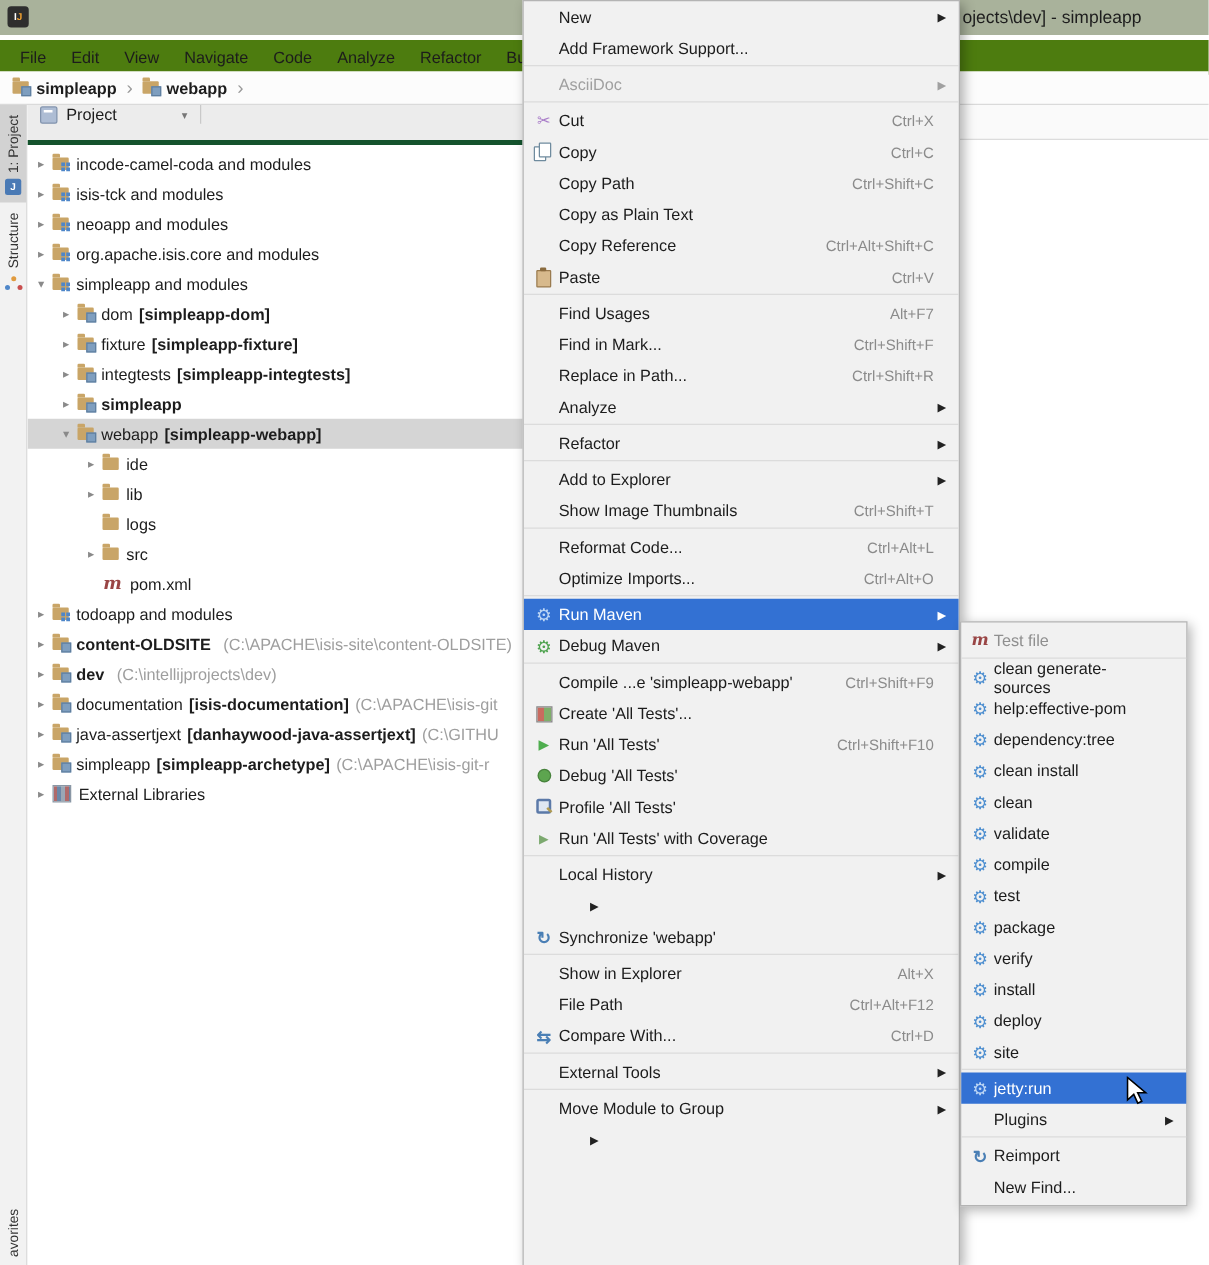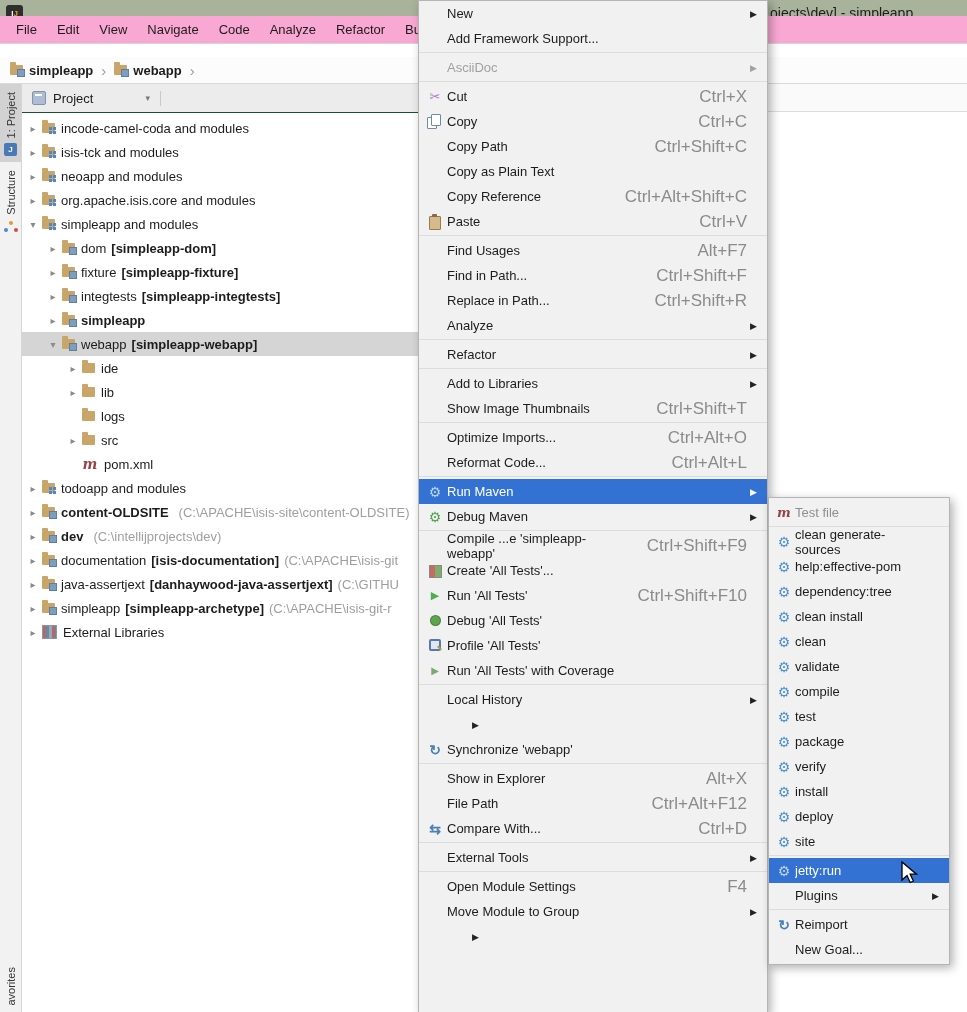--- a/index.html
+++ b/index.html
@@ -6,21 +6,21 @@
   body{position:relative;width:967px;height:1012px;overflow:hidden;background:#fff;
        font-family:"Liberation Sans",sans-serif;color:#1c1c1c;-webkit-font-smoothing:antialiased}
 
   
   .titlebar{position:absolute;left:0;top:0;width:967px;height:28px;background:#a9b29b}
   .logo{position:absolute;left:6px;top:5px;width:17px;height:17px;border-radius:3px;background:#2e2e2e;
         color:#fff;font:bold 8px "Liberation Sans",sans-serif;display:flex;align-items:center;justify-content:center}
   .logo i{font-style:normal;color:#f0a030}
   .title-text{position:absolute;left:770px;top:5px;font-size:14px;color:#1d1d1d;white-space:nowrap}
 
-  .menubar{position:absolute;left:0;top:16px;width:967px;height:28px;background:#f9a8d4;
+  .menubar{position:absolute;left:0;top:32px;width:967px;height:28px;background:#4d7c0f;
            border-bottom:1px solid #d6d6d6;display:flex;align-items:center;padding-left:6px;box-sizing:border-box}
   .mb-item{padding:0 10px;font-size:13px}
 
   .crumbbar{position:absolute;left:0;top:57px;width:967px;height:27px;background:#fcfcfc;
             border-bottom:1px solid #dadada;display:flex;align-items:center;padding-left:10px;box-sizing:border-box}
   .crumb{display:flex;align-items:center;font-weight:bold;font-size:13px}
   .crumb .fi{margin-right:6px}
   .crumb-sep{color:#9a9a9a;margin:0 8px;font-size:15px;font-weight:normal}
 
   
@@ -32,21 +32,21 @@
   .ts-ic{width:13px;height:13px;flex:none}
   .ts-proj{background:#4a7ab5;border-radius:2px;color:#fff;font:bold 8px "Liberation Sans",sans-serif;
            display:flex;align-items:center;justify-content:center}
   .ts-struct{position:relative}
   .ts-struct::before{content:"";position:absolute;left:5px;top:1px;width:4px;height:4px;border-radius:50%;background:#e09a3e;
            box-shadow:-5px 7px 0 #4f87c9,5px 7px 0 #c94f4f}
   .ts-bottom{position:absolute;bottom:0;left:0;width:100%}
 
   
   .panel{position:absolute;left:22px;top:84px;width:398px;height:928px;background:#fff;overflow:hidden}
-  .panel-header{height:28px;background:#ececec;border-bottom:1px solid #14532d;display:flex;align-items:center}
+  .panel-header{height:28px;background:#ececec;border-bottom:4px solid #14532d;display:flex;align-items:flex-start}
   .hdr-drop{display:flex;align-items:center;gap:7px;padding:0 10px;border-right:1px solid #c9c9c9;width:118px}
   .ph-icon{width:12px;height:12px;background:#aebdd4;border:1px solid #8193ad;border-radius:2px;position:relative}
   .ph-icon::after{content:"";position:absolute;left:2px;top:2px;width:7px;height:2px;background:#fff}
   .ph-label{font-size:13px}
   .ph-caret{margin-left:auto;color:#777;font-size:9px}
 
   .tree{padding-top:3px}
   .trow{height:24px;display:flex;align-items:center;font-size:13px;white-space:nowrap;width:100%}
   .trow.lvl0{padding-left:2px}.trow.lvl1{padding-left:22px}.trow.lvl2{padding-left:42px}
   .trow.sel{background:#d5d5d5}
@@ -79,21 +79,21 @@
   
   .ctxmenu{position:absolute;left:418px;top:0;width:350px;height:1013px;background:#f1f1f1;
            border:1px solid #b4b4b4;box-shadow:3px 3px 9px rgba(0,0,0,.3);box-sizing:border-box;
            padding-top:0;z-index:10;overflow:hidden}
   .submenu{position:absolute;left:768px;top:497px;width:182px;background:#f1f1f1;border:1px solid #b4b4b4;
            box-shadow:3px 3px 9px rgba(0,0,0,.3);box-sizing:border-box;padding:2px 0;z-index:11}
   .mi{height:25px;display:flex;align-items:center;font-size:13px;padding:0 10px 0 4px;color:#1c1c1c}
   .mi-icon{width:24px;height:25px;flex:none;display:flex;align-items:center;justify-content:center;position:relative;font-size:13px}
   .submenu .mi-icon{width:22px}
   .mi-label{flex:1;overflow:hidden}
-  .mi-short{color:#8b8b8b;margin-left:22px;font-size:17px}
+  .mi-short{color:#8b8b8b;margin-left:22px;font-size:12px}
   .mi-sub{width:10px;text-align:right;font-size:9px;color:#222;flex:none}
   .mi.hl{background:#3371d3;color:#fff}
   .mi.hl .mi-short{color:#e6e6e6}
   .mi.hl .mi-sub{color:#fff}
   .mi.dis{color:#a0a0a0}
   .mi.dis .mi-sub{color:#a0a0a0}
   .mi.hdr{color:#8f8f8f}
   .mi.sep{height:4px;padding:0;position:relative}
   .mi.sep::after{content:"";position:absolute;left:0;right:0;top:1px;height:1px;background:#dcdcdc}
 
@@ -455,21 +455,21 @@
       
     </div>
     <div class="mi">
       <span class="mi-icon"></span>
       <span class="mi-label">Find Usages</span>
       <span class="mi-short">Alt+F7</span>
       <span class="mi-sub"></span>
     </div>
     <div class="mi">
       <span class="mi-icon"></span>
-      <span class="mi-label">Find in Path...</span>
+      <span class="mi-label">Find in Mark...</span>
       <span class="mi-short">Ctrl+Shift+F</span>
       <span class="mi-sub"></span>
     </div>
     <div class="mi">
       <span class="mi-icon"></span>
       <span class="mi-label">Replace in Path...</span>
       <span class="mi-short">Ctrl+Shift+R</span>
       <span class="mi-sub"></span>
     </div>
     <div class="mi">
@@ -491,46 +491,46 @@
       <span class="mi-sub">▶</span>
     </div>
     <div class="mi sep">
       
       
       
       
     </div>
     <div class="mi">
       <span class="mi-icon"></span>
-      <span class="mi-label">Add to Libraries</span>
+      <span class="mi-label">Add to Explorer</span>
       <span class="mi-short"></span>
       <span class="mi-sub">▶</span>
     </div>
     <div class="mi">
       <span class="mi-icon"></span>
       <span class="mi-label">Show Image Thumbnails</span>
       <span class="mi-short">Ctrl+Shift+T</span>
       <span class="mi-sub"></span>
     </div>
     <div class="mi sep">
       
       
       
       
     </div>
     <div class="mi">
       <span class="mi-icon"></span>
+      <span class="mi-label">Reformat Code...</span>
+      <span class="mi-short">Ctrl+Alt+L</span>
+      <span class="mi-sub"></span>
+    </div>
+    <div class="mi">
+      <span class="mi-icon"></span>
       <span class="mi-label">Optimize Imports...</span>
       <span class="mi-short">Ctrl+Alt+O</span>
-      <span class="mi-sub"></span>
-    </div>
-    <div class="mi">
-      <span class="mi-icon"></span>
-      <span class="mi-label">Reformat Code...</span>
-      <span class="mi-short">Ctrl+Alt+L</span>
       <span class="mi-sub"></span>
     </div>
     <div class="mi sep">
       
       
       
       
     </div>
     <div class="mi hl">
       <span class="mi-icon ic-gearblue">⚙</span>
@@ -646,26 +646,20 @@
       <span class="mi-sub">▶</span>
     </div>
     <div class="mi sep">
       
       
       
       
     </div>
     <div class="mi">
       <span class="mi-icon"></span>
-      <span class="mi-label">Open Module Settings</span>
-      <span class="mi-short">F4</span>
-      <span class="mi-sub"></span>
-    </div>
-    <div class="mi">
-      <span class="mi-icon"></span>
       <span class="mi-label">Move Module to Group</span>
       <span class="mi-short"></span>
       <span class="mi-sub">▶</span>
     </div>
     <div class="mi">
       <span class="mi-icon"></span>
       <span class="mi-short"></span>
       <span class="mi-sub">▶</span>
     </div>
   </div>
@@ -787,21 +781,21 @@
       
     </div>
     <div class="mi">
       <span class="mi-icon ic-blue">↻</span>
       <span class="mi-label">Reimport</span>
       <span class="mi-short"></span>
       <span class="mi-sub"></span>
     </div>
     <div class="mi">
       <span class="mi-icon"></span>
-      <span class="mi-label">New Goal...</span>
+      <span class="mi-label">New Find...</span>
       <span class="mi-short"></span>
       <span class="mi-sub"></span>
     </div>
   </div>
 
 <div class="cursor">
   <svg width="22" height="24" viewBox="0 0 22 24">
     <path d="M1 1 L1 19 L6 14.5 L9.2 21.5 L12.4 20 L9.2 13.2 L15.5 13.2 Z" fill="#ffffff" stroke="#000000" stroke-width="1.3"></path>
   </svg>
 </div>

